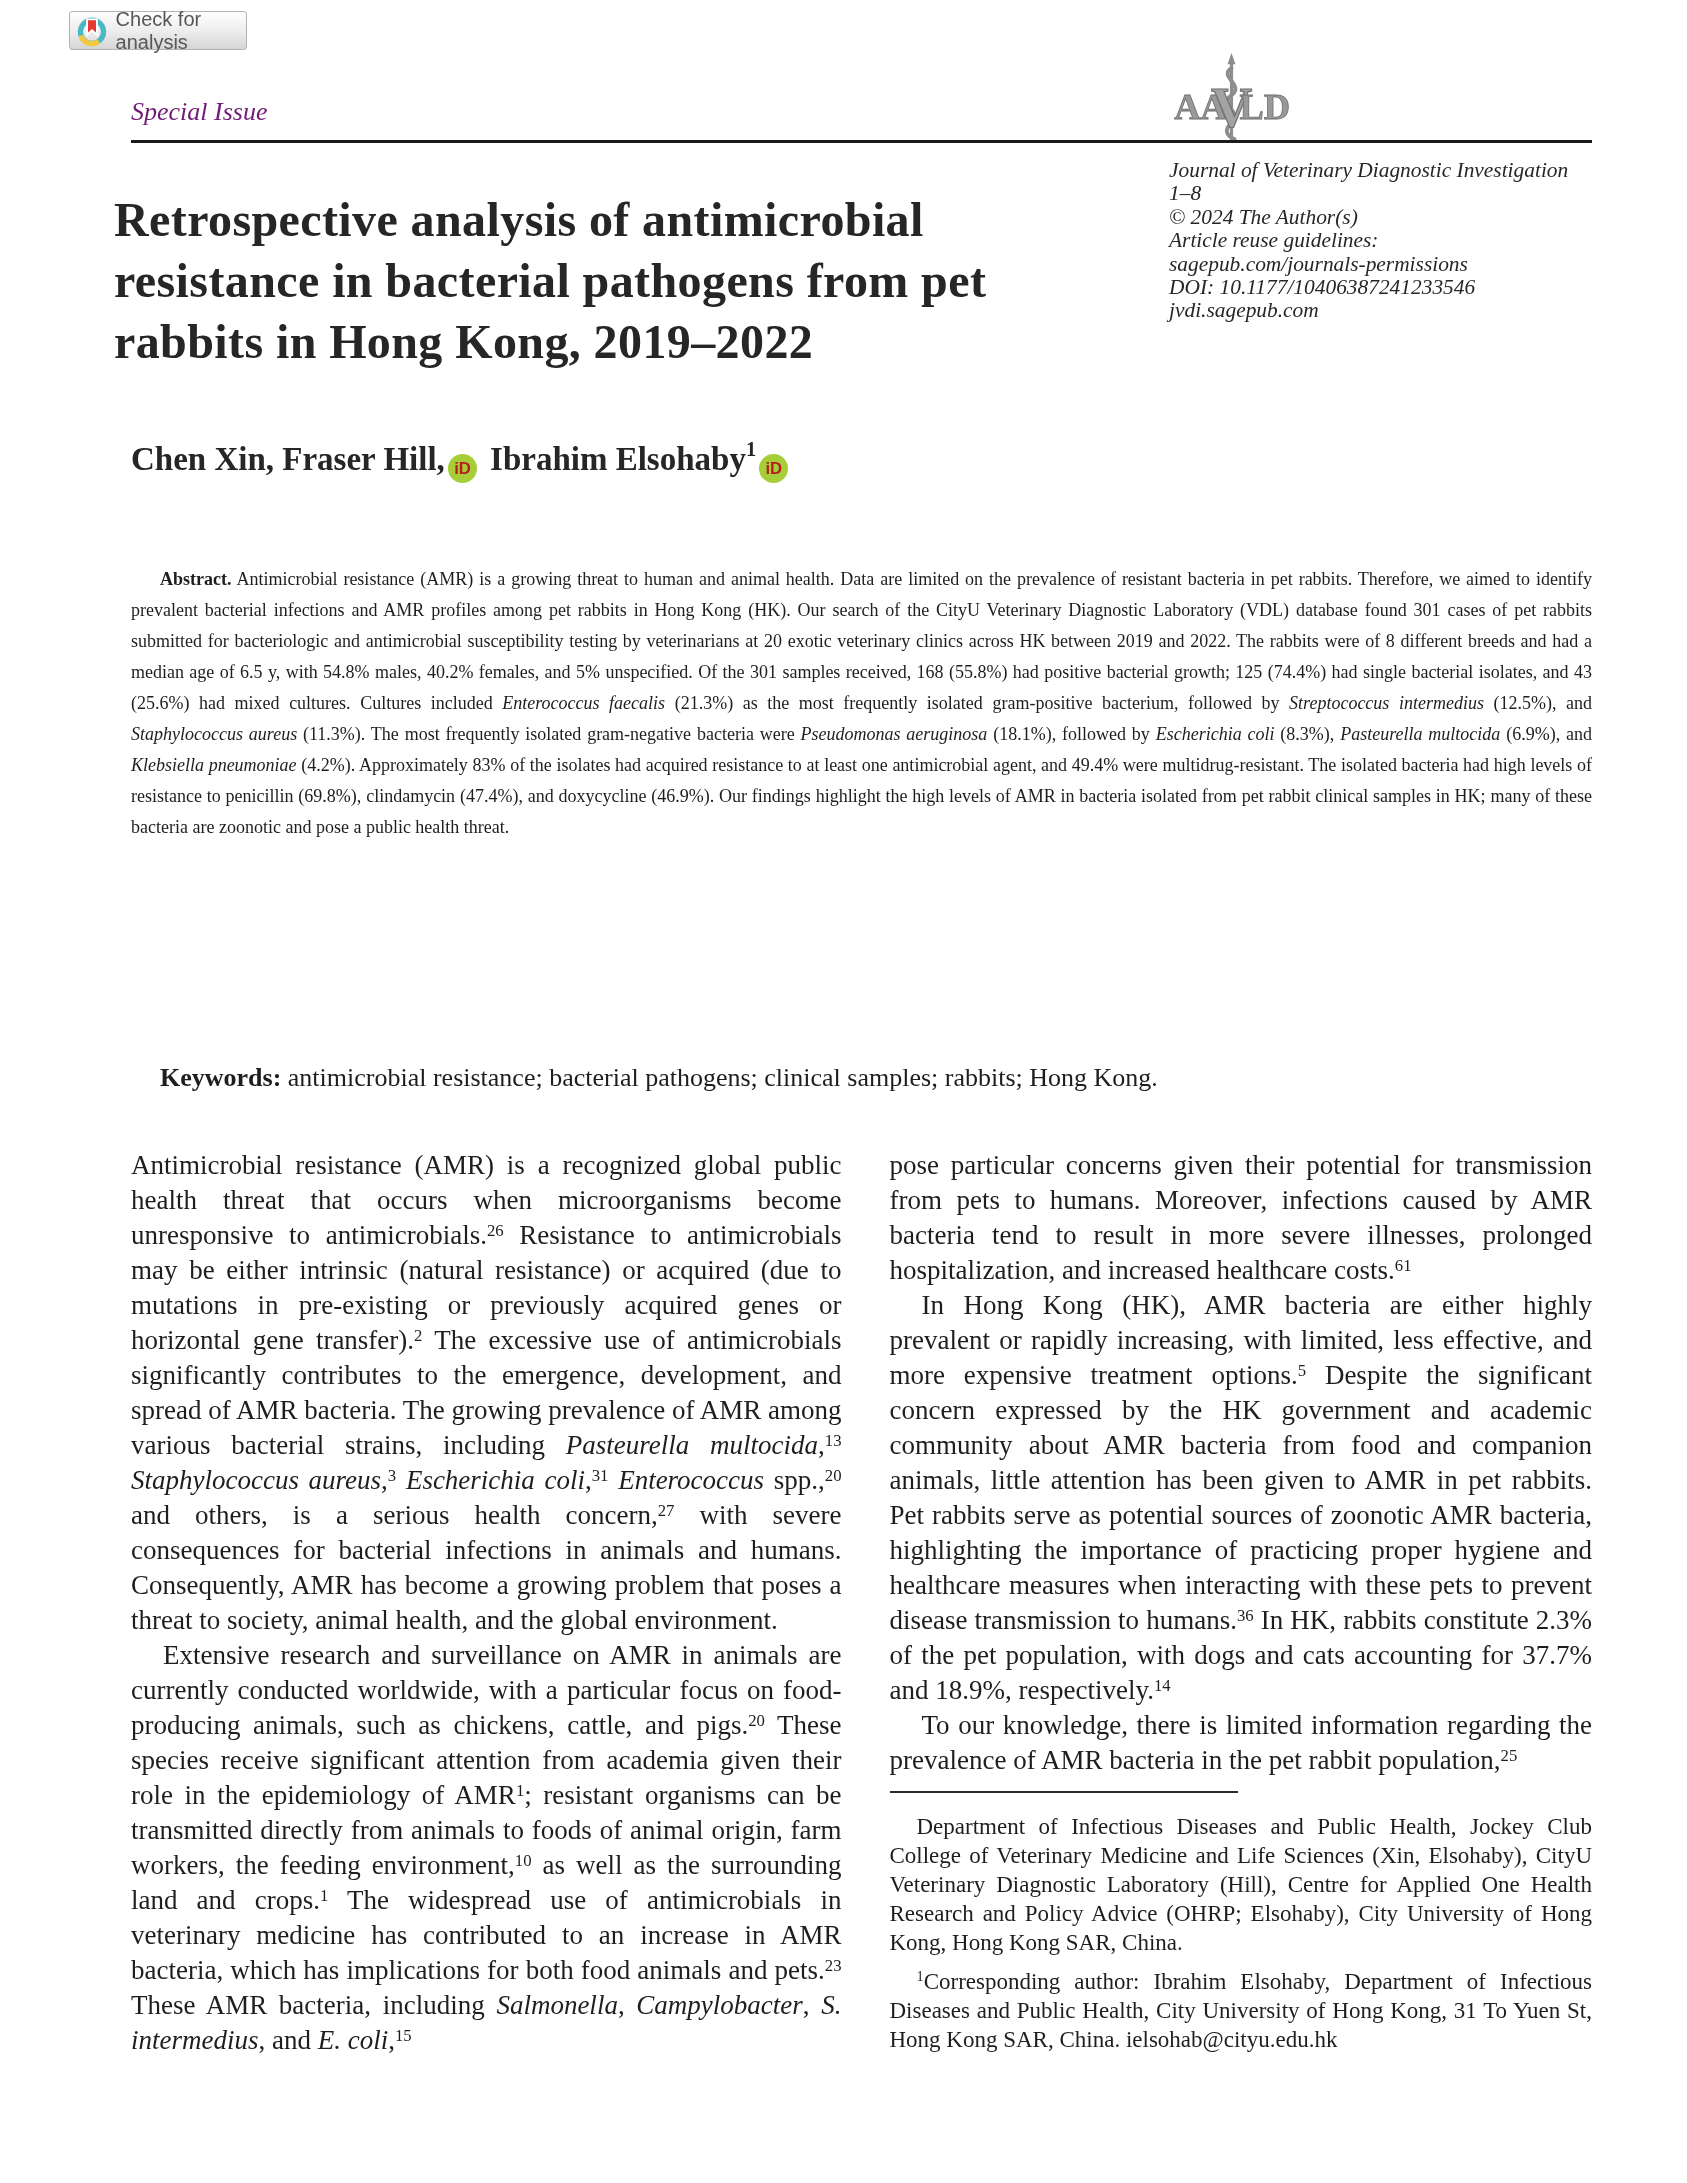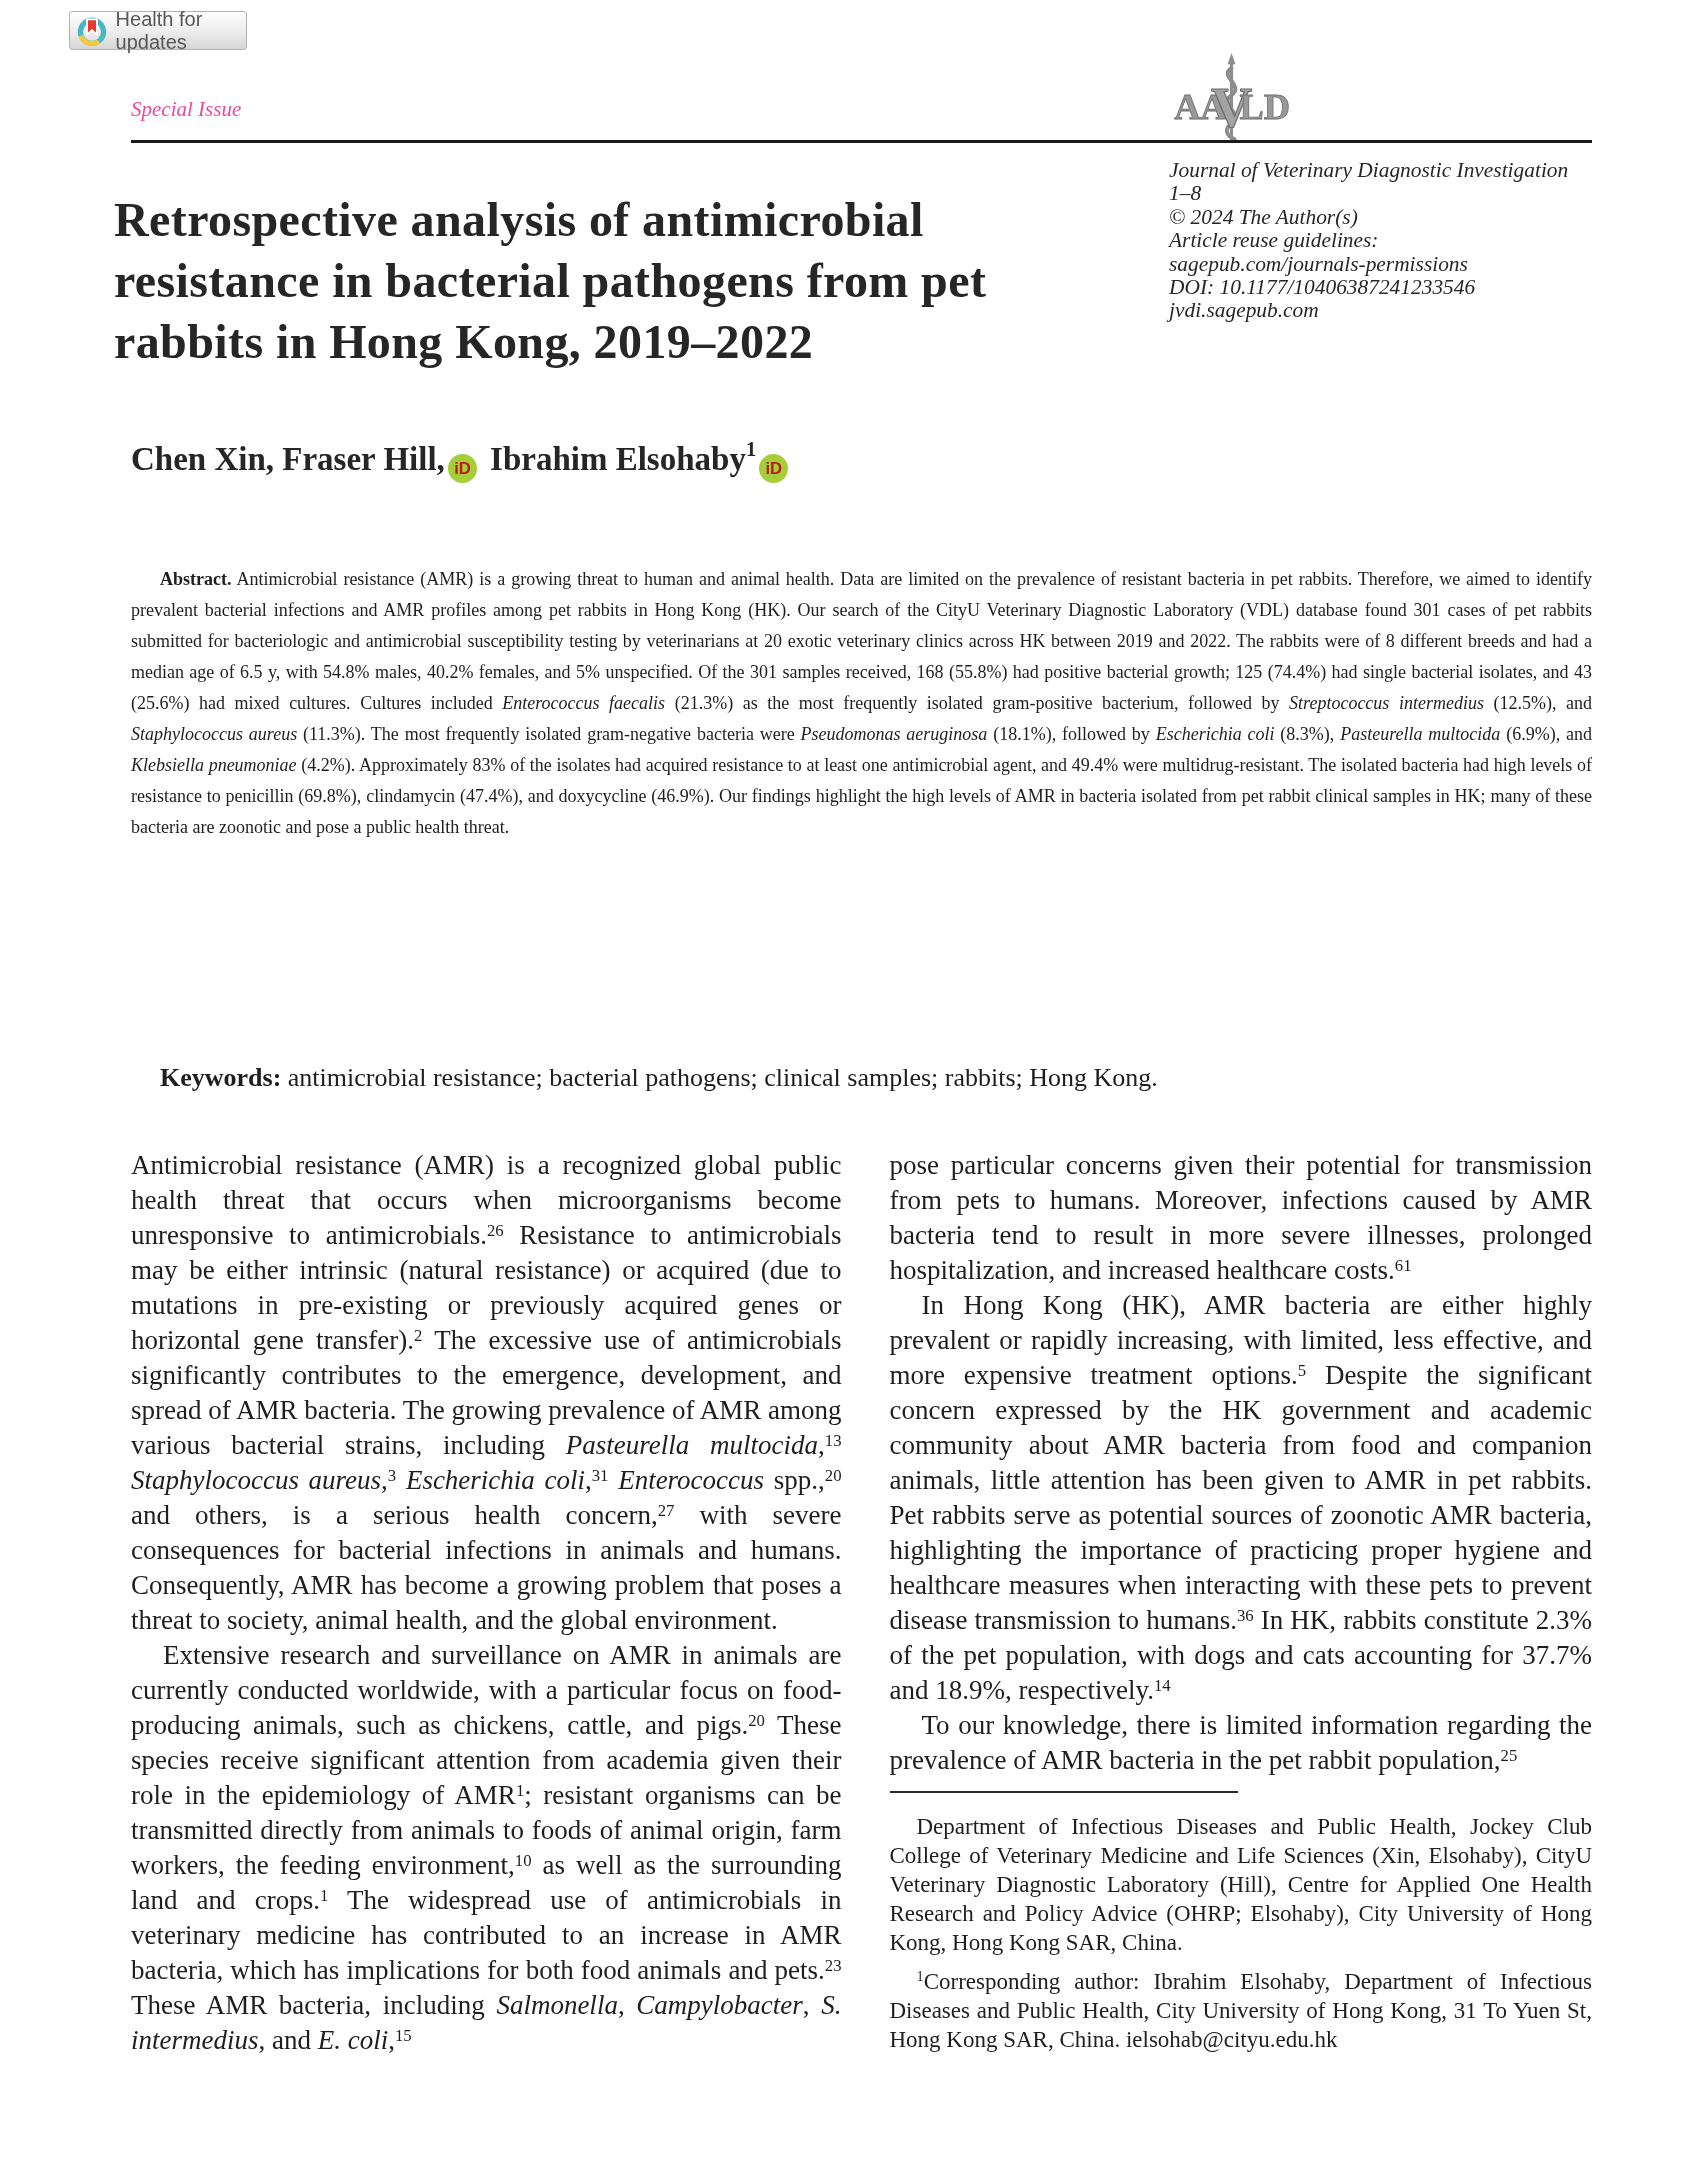--- a/index.html
+++ b/index.html
@@ -8,21 +8,21 @@
 
   
   .crossmark-badge{position:absolute;left:69px;top:11px;width:178px;height:39px;
     box-sizing:border-box;border:1.6px solid #b3b3b3;border-radius:3.2px;
     background:linear-gradient(#fefefe,#ececec 55%,#d5d5d5);
     display:flex;align-items:center;gap:8px;padding:0 8px 0 5.6px;
     font-family:"Liberation Sans",sans-serif;font-size:20px;color:#575757;cursor:pointer;}
   .crossmark-badge svg{flex:0 0 auto;}
 
   .special-issue{position:absolute;left:131px;top:97px;font-style:italic;
-    font-size:21px;color:#ec4899;}
+    font-size:26px;color:#701a75;}
 
   .aavld-logo{position:absolute;left:1161px;top:52px;}
 
   .head-rule{position:absolute;left:131px;top:140px;width:1461px;height:3.2px;
     background:#1a1a1a;border:none;margin:0;}
 
   .title{position:absolute;left:114px;top:189px;width:1127px;
     font-size:48px;line-height:61px;font-weight:bold;color:#262626;letter-spacing:0.4px;}
 
   .journal-info{position:absolute;left:1169px;top:159px;width:429px;
@@ -62,21 +62,21 @@
 <body>
 
 <div class="page">
 
   <div class="crossmark-badge">
     <svg width="32" height="32" viewBox="0 0 40 40">
       <circle cx="20" cy="21" r="14.5" fill="none" stroke="#49b8c5" stroke-width="6.5"></circle>
       <path d="M6.1 25.5 A 14.5 14.5 0 0 0 28.5 33" fill="none" stroke="#f2c93d" stroke-width="6.5"></path>
       <path d="M13.8 5.5 h12.4 v19 l-6.2 -5.4 -6.2 5.4 z" fill="#e43b34" stroke="#ffffff" stroke-width="2.4"></path>
     </svg>
-    <span>Health for updates</span>
+    <span>Check for analysis</span>
   </div>
 
   <div class="special-issue">Special Issue</div>
 
   <div class="aavld-logo">
     <svg width="141" height="94" viewBox="0 0 178 118">
       <path d="M89 1 L94 15 L91 15 L91 112 L87 112 L87 15 L84 15 Z" fill="#8d8d8d"></path>
       <path d="M89 20 C 72 30, 106 42, 89 54 C 72 66, 106 78, 89 90 C 78 98, 84 106, 93 110" fill="none" stroke="#8d8d8d" stroke-width="5" stroke-linecap="round"></path>
       <text x="50" y="84" font-size="46" font-weight="bold" fill="#999999" stroke="#6e6e6e" stroke-width="1" text-anchor="middle" font-family="'Liberation Serif',serif">AA</text>
       <text x="89" y="94" font-size="72" font-weight="bold" fill="#a3a3a3" stroke="#6e6e6e" stroke-width="1.5" text-anchor="middle" font-family="'Liberation Serif',serif">V</text>

